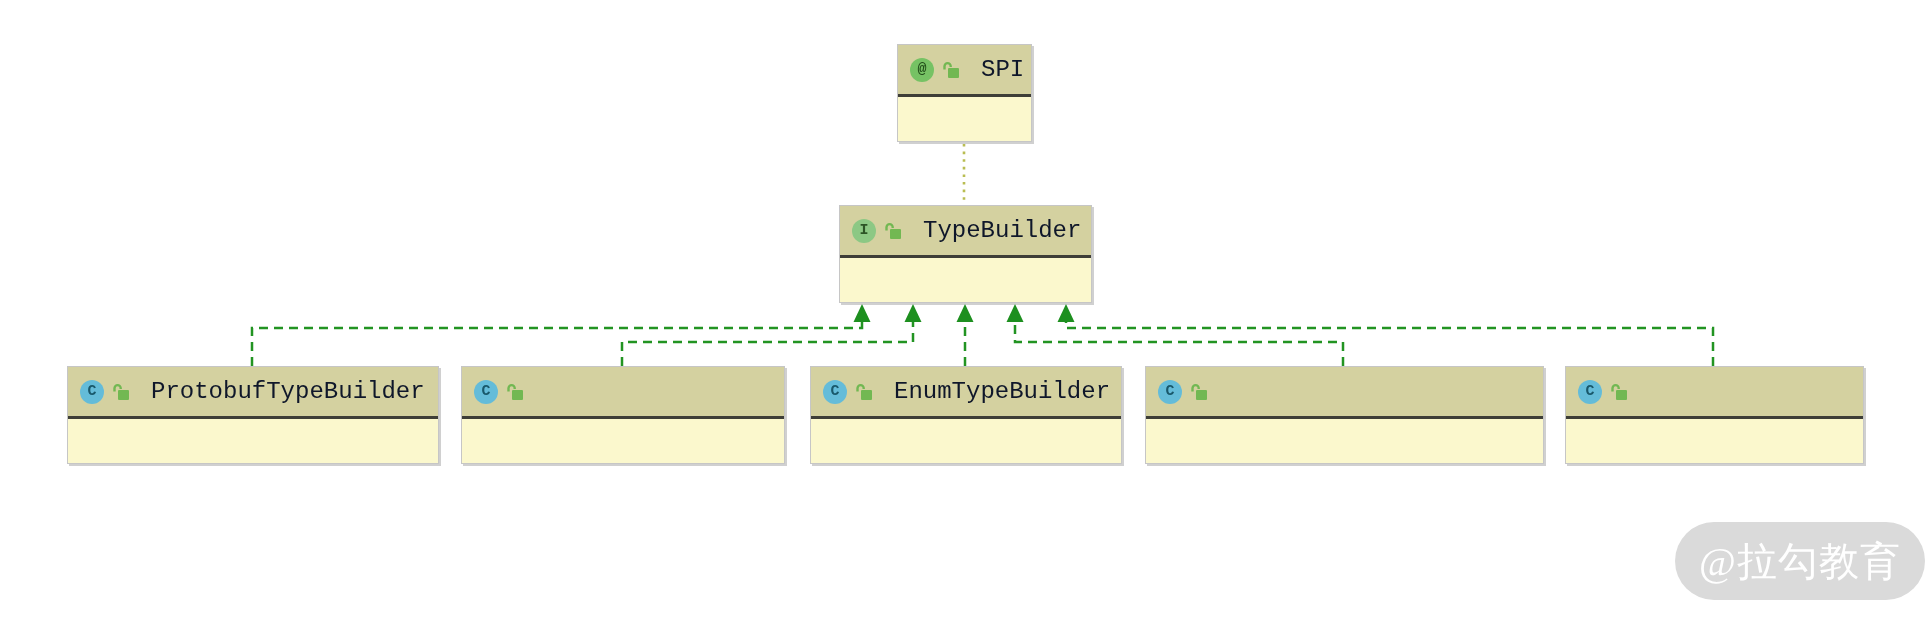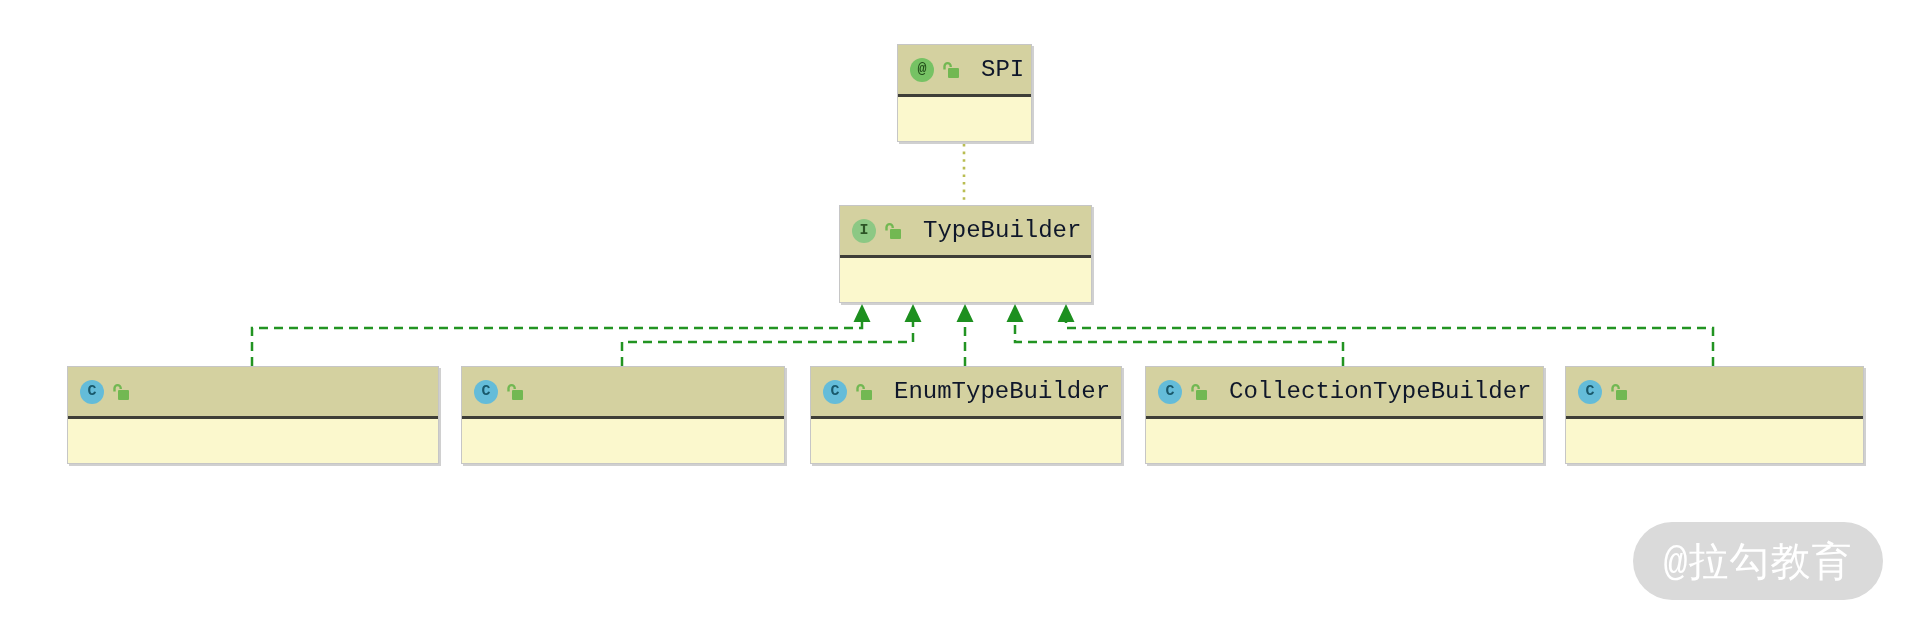--- a/index.html
+++ b/index.html
@@ -38,24 +38,24 @@
   .lock-icon{margin-left:8px;flex:0 0 auto;}
   .node-label{
     margin-left:20px;
     font-size:24px;
     color:#0f172a;
     white-space:nowrap;
     letter-spacing:0;
   }
   .watermark{
     position:absolute;z-index:2;
-    left:1633px;top:522px;width:250px;height:78px;
+    left:1675px;top:522px;width:250px;height:78px;
     background:#dadada;border-radius:39px;
     display:flex;align-items:center;justify-content:center;
-    font-family:Liberation Mono, monospace;
+    font-family:Liberation Serif, serif;
     font-size:40px;color:#ffffff;
     letter-spacing:1px;
   }
 </style>
 </head>
 <body>
 
 <div class="canvas">
 
   <svg class="edge-layer" width="1930" height="626" viewBox="0 0 1930 626">
@@ -114,20 +114,21 @@
     <div class="node-body"></div>
   </div>
 
   <div class="node" style="left:67px;top:366px;width:370px;">
     <div class="node-header">
       <span class="badge kind-class">C</span>
       <svg class="lock-icon" width="19" height="19" viewBox="0 0 19 19">
         <path d="M2.5 9.5 V6.2 a3.1 3.1 0 0 1 6.2 0 V7" fill="none" stroke="#72b852" stroke-width="2.4"></path>
         <rect x="6" y="8" width="11" height="10" rx="1" fill="#72b852"></rect>
       </svg>
+      <span class="node-label">ProtobufTypeBuilder</span>
     </div>
     <div class="node-body"></div>
   </div>
 
   <div class="node" style="left:461px;top:366px;width:322px;">
     <div class="node-header">
       <span class="badge kind-class">C</span>
       <svg class="lock-icon" width="19" height="19" viewBox="0 0 19 19">
         <path d="M2.5 9.5 V6.2 a3.1 3.1 0 0 1 6.2 0 V7" fill="none" stroke="#72b852" stroke-width="2.4"></path>
         <rect x="6" y="8" width="11" height="10" rx="1" fill="#72b852"></rect>
@@ -148,21 +149,20 @@
     <div class="node-body"></div>
   </div>
 
   <div class="node" style="left:1145px;top:366px;width:397px;">
     <div class="node-header">
       <span class="badge kind-class">C</span>
       <svg class="lock-icon" width="19" height="19" viewBox="0 0 19 19">
         <path d="M2.5 9.5 V6.2 a3.1 3.1 0 0 1 6.2 0 V7" fill="none" stroke="#72b852" stroke-width="2.4"></path>
         <rect x="6" y="8" width="11" height="10" rx="1" fill="#72b852"></rect>
       </svg>
-      <span class="node-label">CollectionTypeBuilder</span>
     </div>
     <div class="node-body"></div>
   </div>
 
   <div class="node" style="left:1565px;top:366px;width:297px;">
     <div class="node-header">
       <span class="badge kind-class">C</span>
       <svg class="lock-icon" width="19" height="19" viewBox="0 0 19 19">
         <path d="M2.5 9.5 V6.2 a3.1 3.1 0 0 1 6.2 0 V7" fill="none" stroke="#72b852" stroke-width="2.4"></path>
         <rect x="6" y="8" width="11" height="10" rx="1" fill="#72b852"></rect>

